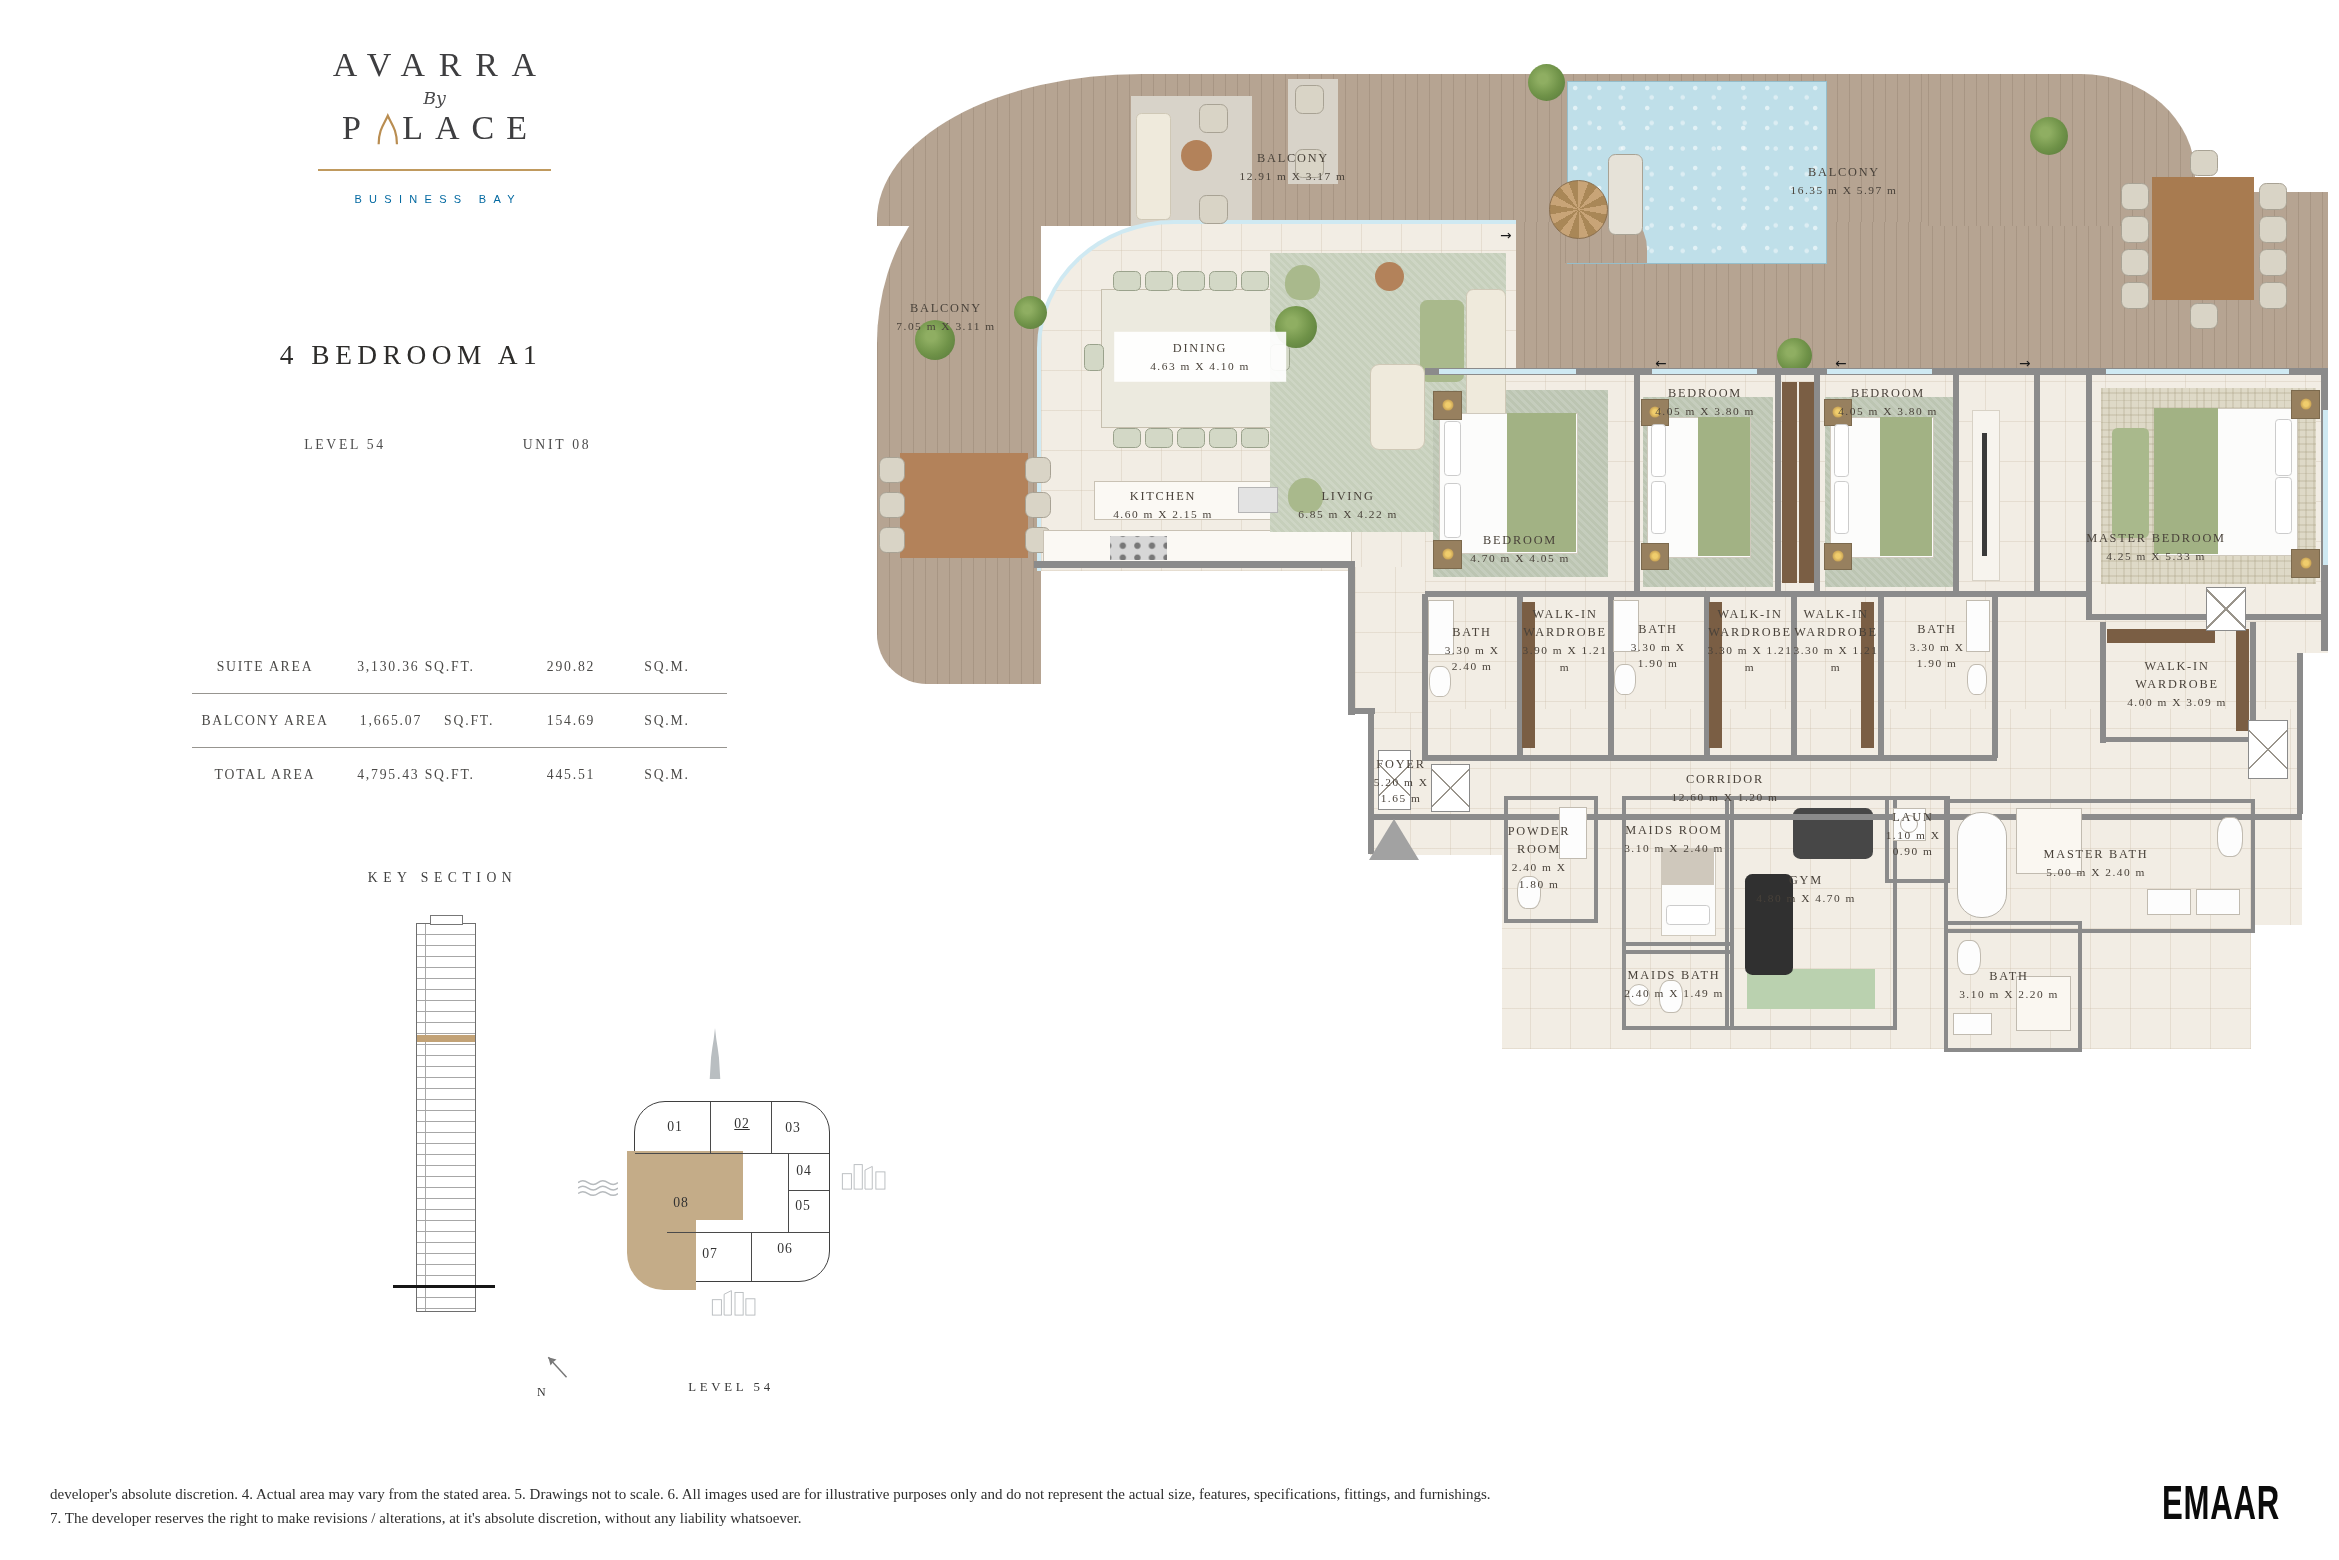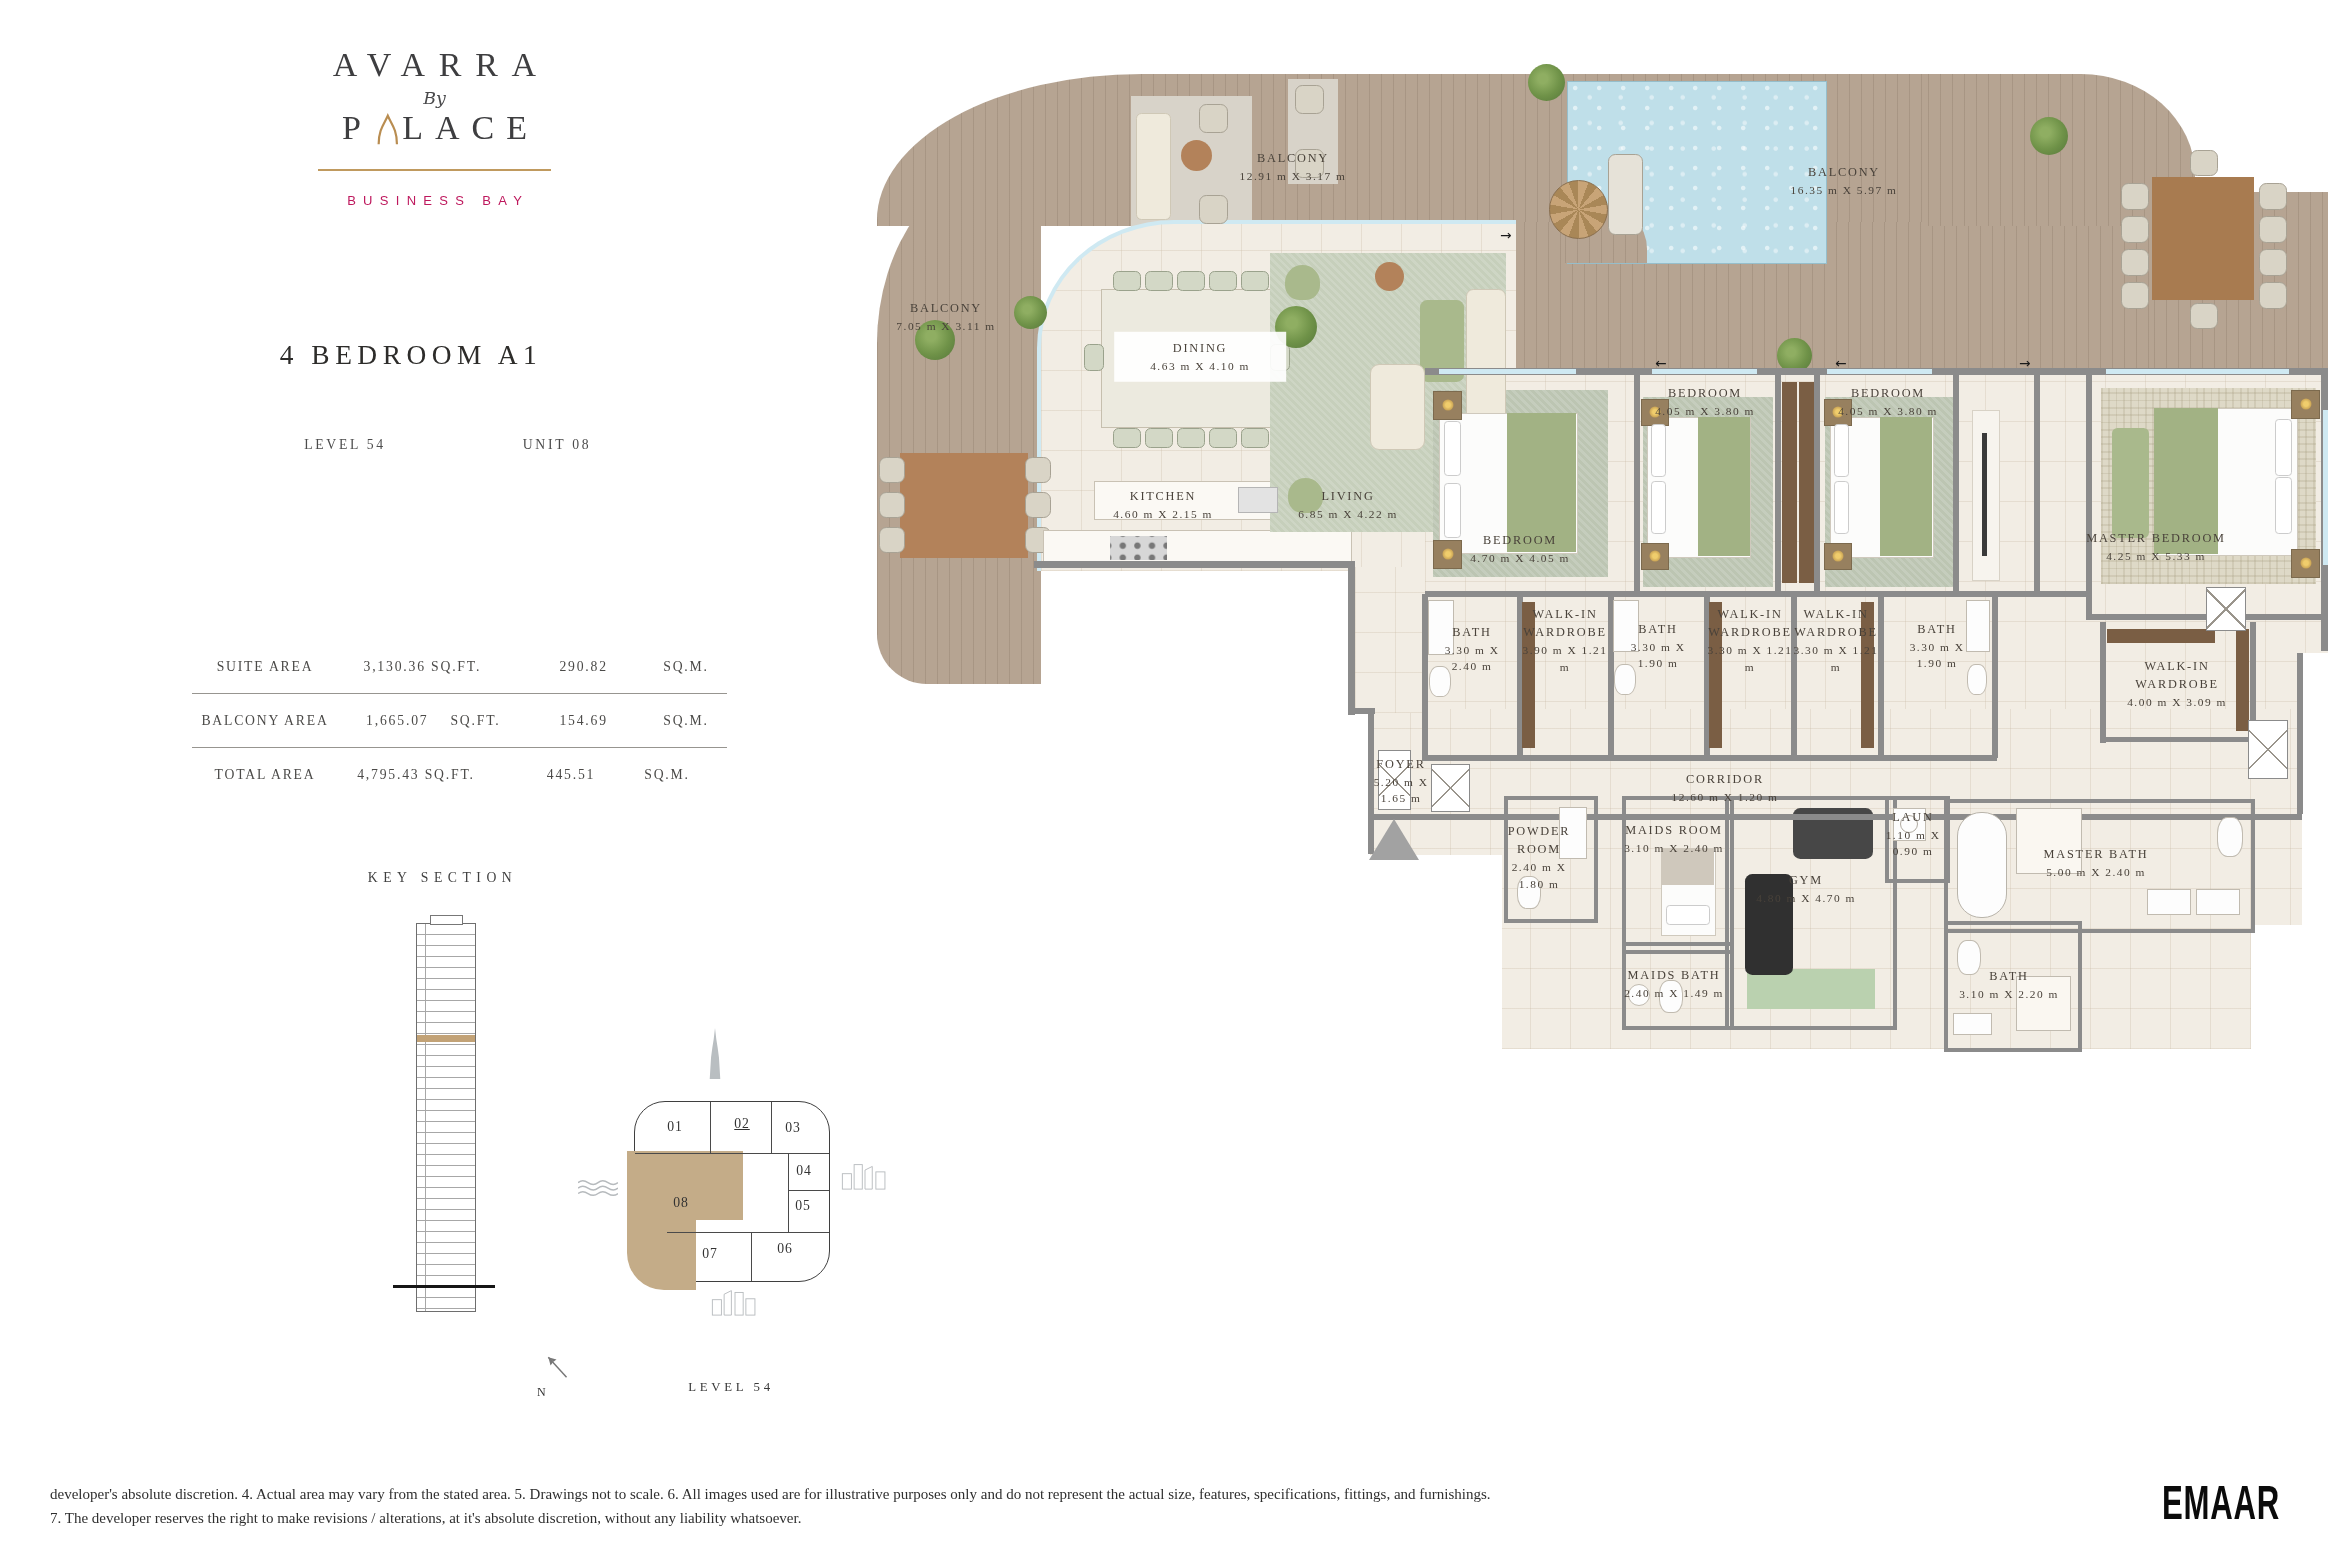--- a/index.html
+++ b/index.html
@@ -7,27 +7,27 @@
         font-family:"Liberation Serif",serif;color:#3c3c3c;}
   .abs{position:absolute;}
   
   .brand{position:absolute;left:270px;top:46px;width:329px;text-align:center;}
   .brand-name{font-size:34px;letter-spacing:13.7px;color:#3e3e40;padding-left:13.7px;}
   .brand-by{font-size:17.4px;font-style:italic;font-family:"DejaVu Serif",serif;color:#4a4a4c;margin-top:3.7px;}
   .brand-palace{font-size:34px;letter-spacing:12px;color:#3e3e40;margin-top:1.8px;padding-left:12px;
                 display:flex;align-items:flex-end;justify-content:center;}
   .brand-palace svg{margin:0 1.8px 1.8px 1.8px;}
   .brand-rule{width:233px;height:1.8px;background:#c09a5e;margin:22px auto 0 auto;}
-  .brand-loc{font-size:13px;letter-spacing:7.3px;color:#be185d;margin-top:22px;padding-left:7.3px;font-family:"Liberation Sans",sans-serif;}
+  .brand-loc{font-size:11px;letter-spacing:7.3px;color:#0369a1;margin-top:22px;padding-left:7.3px;font-family:"Liberation Sans",sans-serif;}
   .plan-title{position:absolute;left:219px;top:340px;width:384px;text-align:center;
               font-size:27.4px;letter-spacing:5.5px;color:#2d2c2a;}
   .lvl{position:absolute;top:437px;font-size:13.7px;letter-spacing:2.7px;color:#4c4c4c;width:128px;text-align:center;}
   .area-table{position:absolute;left:192px;top:640px;width:535px;font-size:13.7px;letter-spacing:1.8px;color:#4b4a48;}
   .area-row{display:flex;align-items:center;height:53px;}
-  .area-row.sep{border-bottom:0.9px solid #979590;justify-content:space-between;}
+  .area-row.sep{border-bottom:0.9px solid #979590;}
   .ac1{width:146px;text-align:center;}
   .ac2{width:178px;text-align:center;display:flex;justify-content:center;gap:22px;}
   .ac3{width:110px;text-align:center;}
   .ac4{width:82px;text-align:center;}
   .keysec-title{position:absolute;left:365px;top:870px;width:155px;text-align:center;
                 font-size:13.7px;letter-spacing:5.5px;color:#3f3f3f;}
   
   .tower{position:absolute;left:416px;top:923px;width:58px;height:387px;border:0.9px solid #6e6e6e;
          background:repeating-linear-gradient(180deg,#ffffff 0 4.6px,#a7a7a7 4.6px 5.5px);}
   .tower-numcol{position:absolute;left:8.2px;top:0;width:0.9px;height:100%;background:#a7a7a7;}

